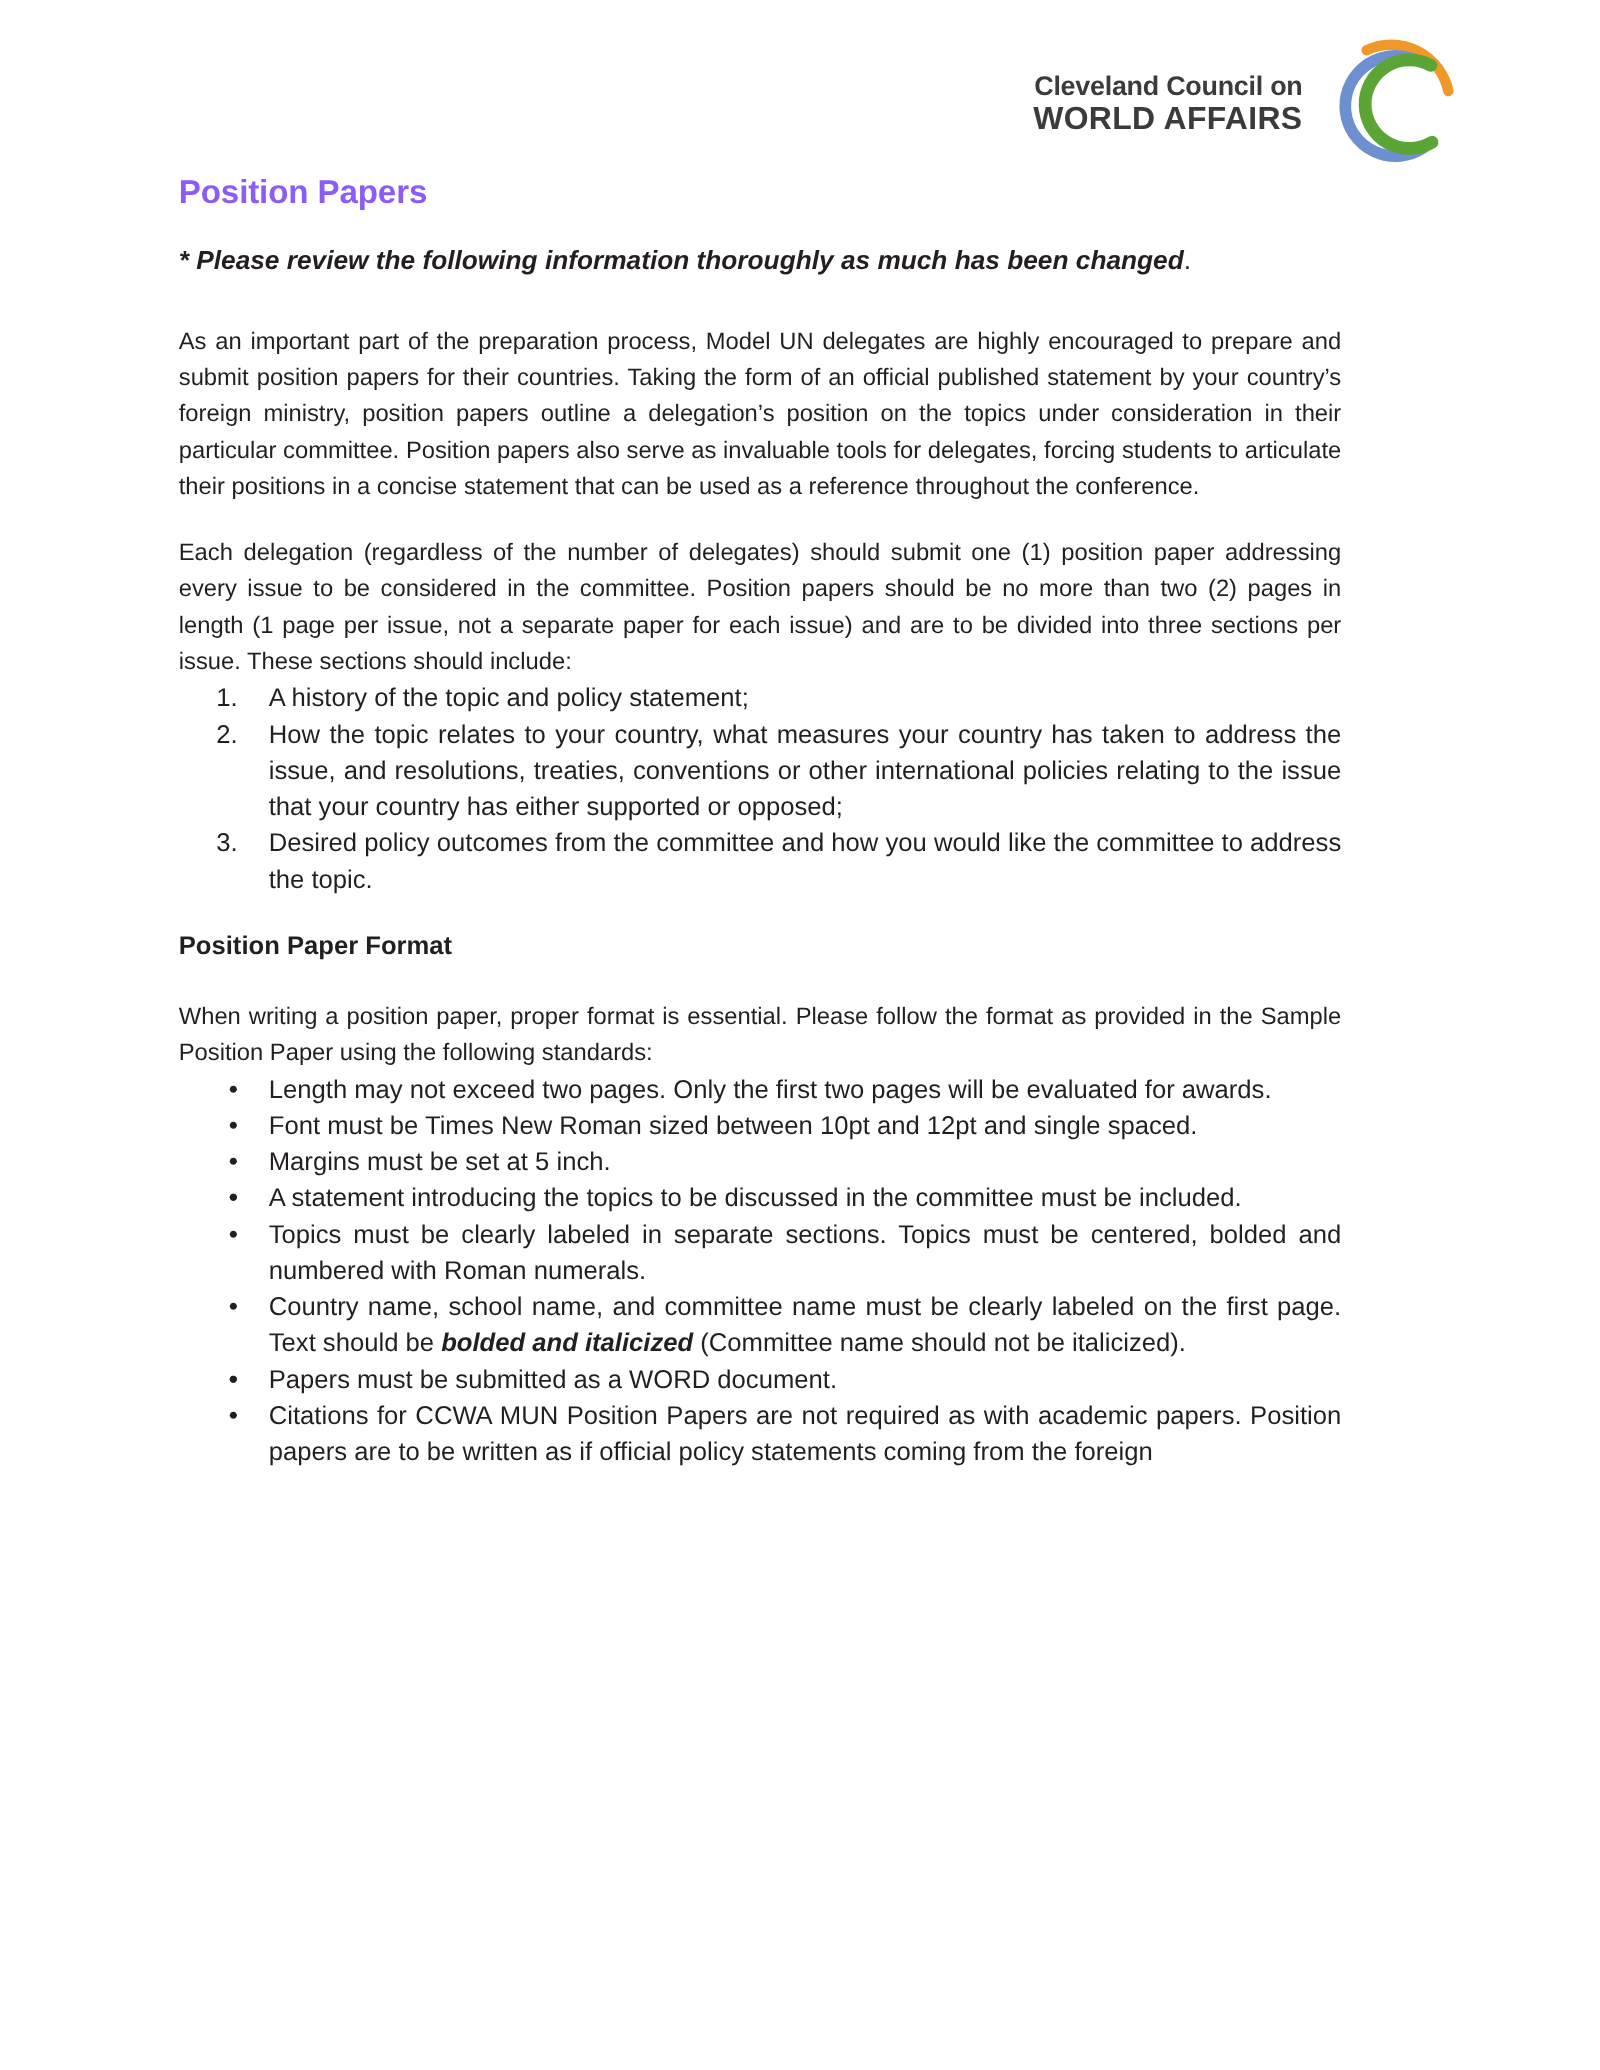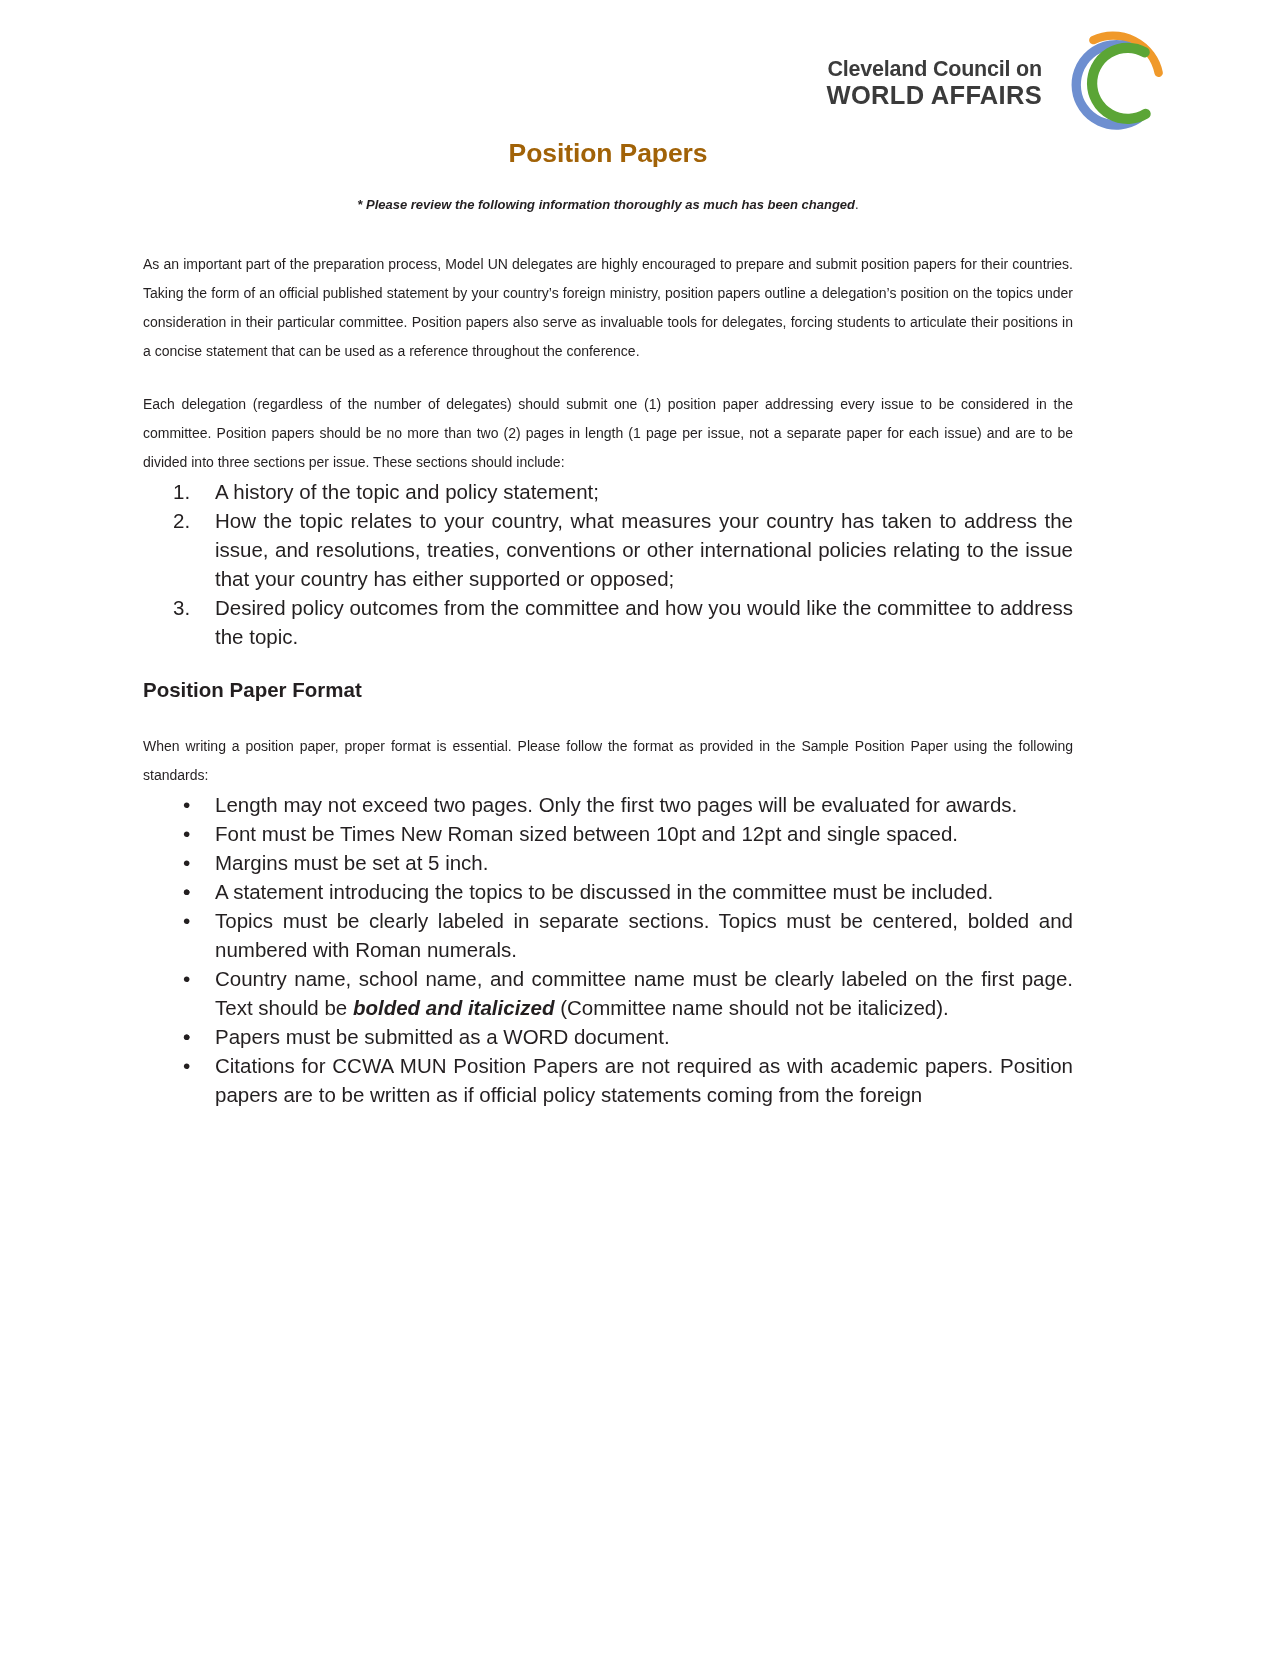--- a/index.html
+++ b/index.html
@@ -56,42 +56,41 @@
   }
 
   
   .doc {
     position: absolute;
     left: 143px;
     top: 138px;
     width: 930px;
   }
   .doc-title {
-    text-align: center;
+    text-align: left;
     font-size: 26.5px;
     font-weight: bold;
     letter-spacing: -0.1px;
     margin: 0 0 28px 0;
-    color: #a16207;
+    color: #8b5cf6;
   }
   .doc-subtitle {
-    text-align: center;
-    font-size: 13px;
+    font-size: 21px;
     font-weight: bold;
     font-style: italic;
     margin: 0 0 38px 0;
     color: #231f20;
   }
   .doc-subtitle .plain-period {
     font-weight: normal;
     font-style: normal;
   }
 
   p.body-text {
-    font-size: 14px;
+    font-size: 19px;
     line-height: 29px;
     text-align: justify;
     margin: 0 0 24px 0;
     color: #231f20;
   }
   p.body-text.tight {
     margin-bottom: 0;
   }
   h2.section-heading {
     font-size: 20.5px;

